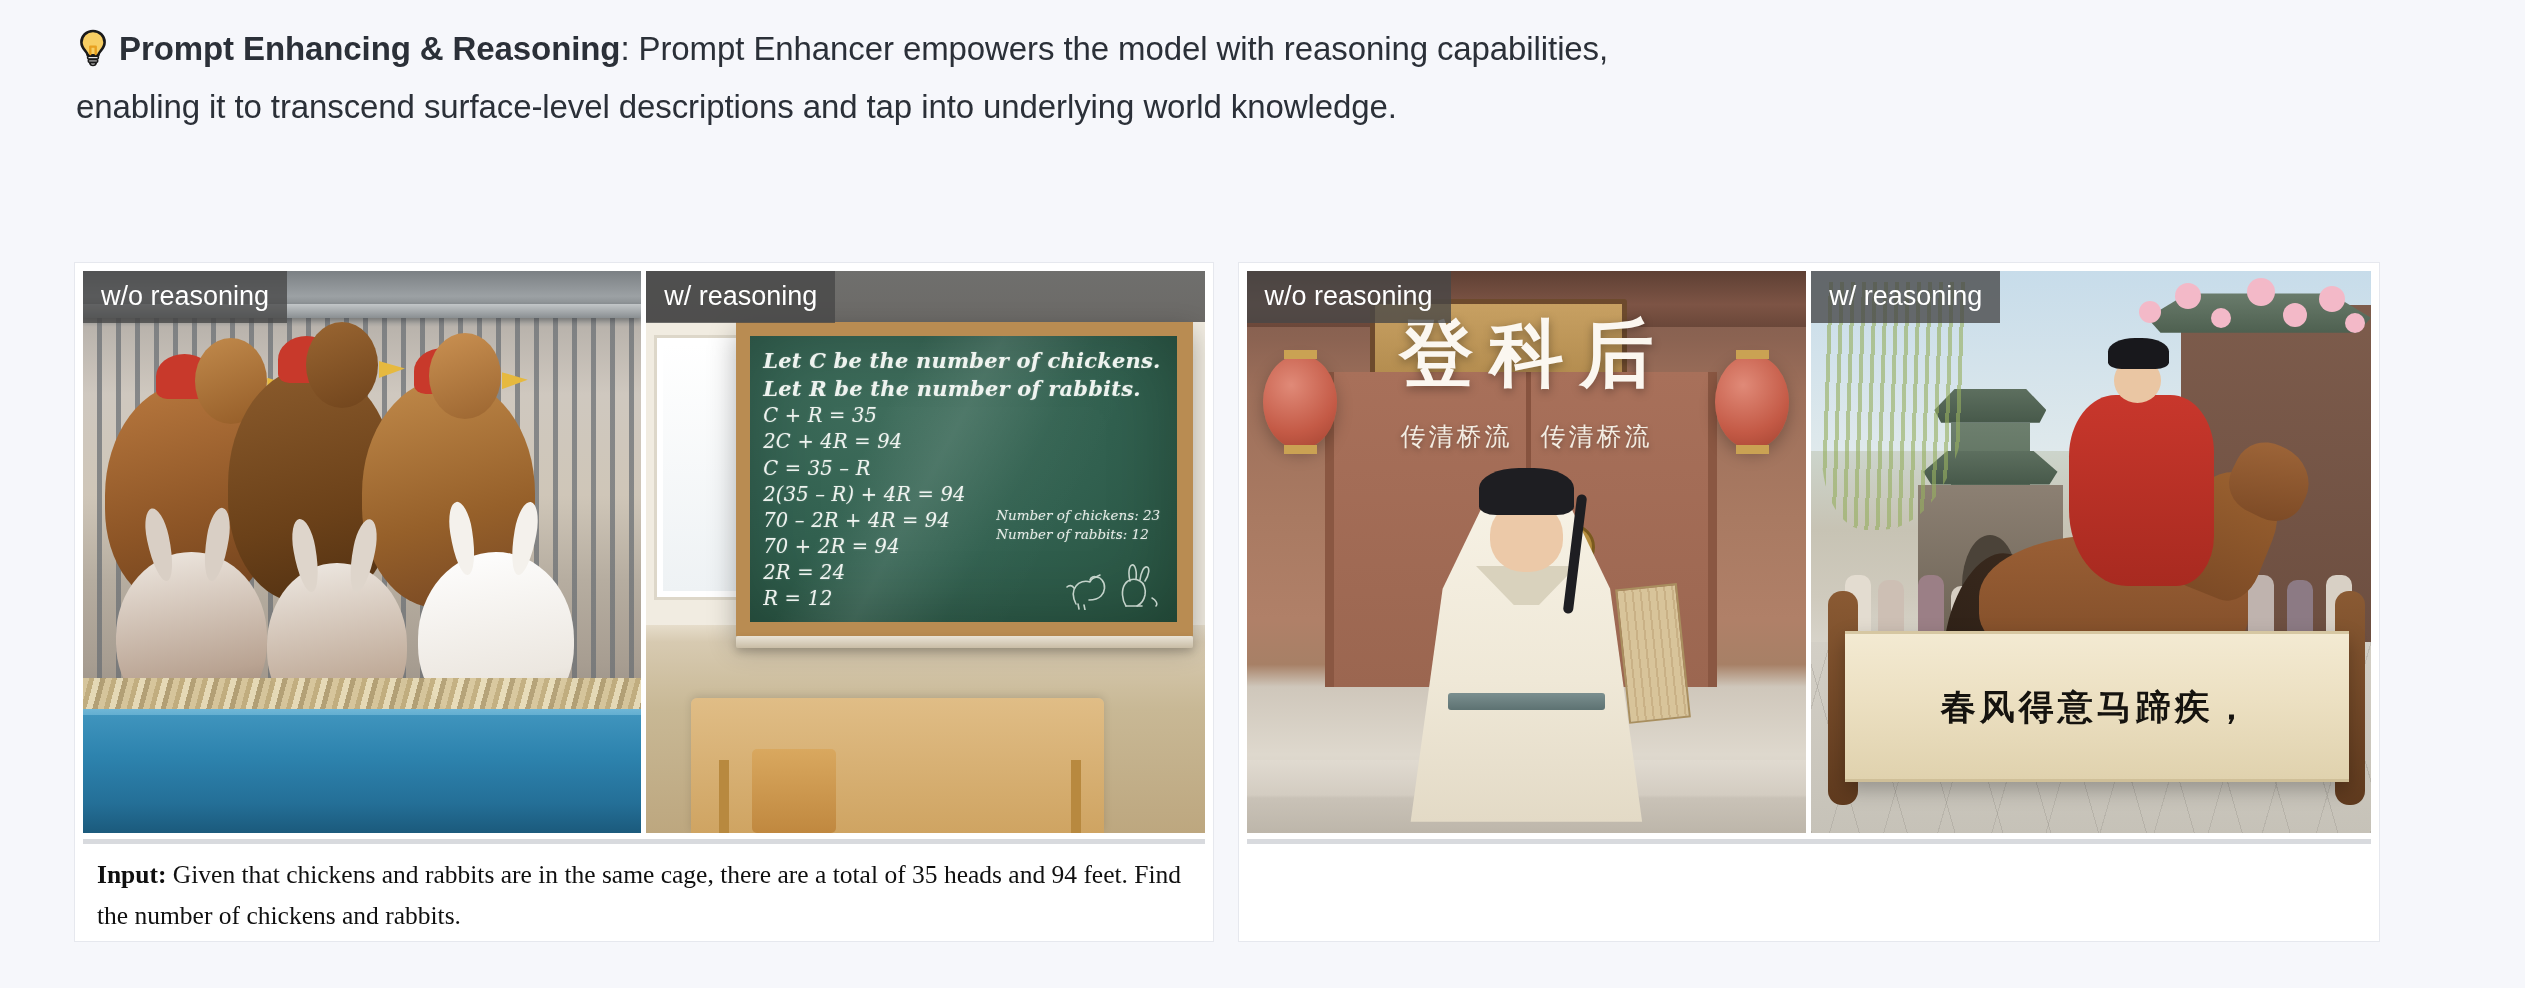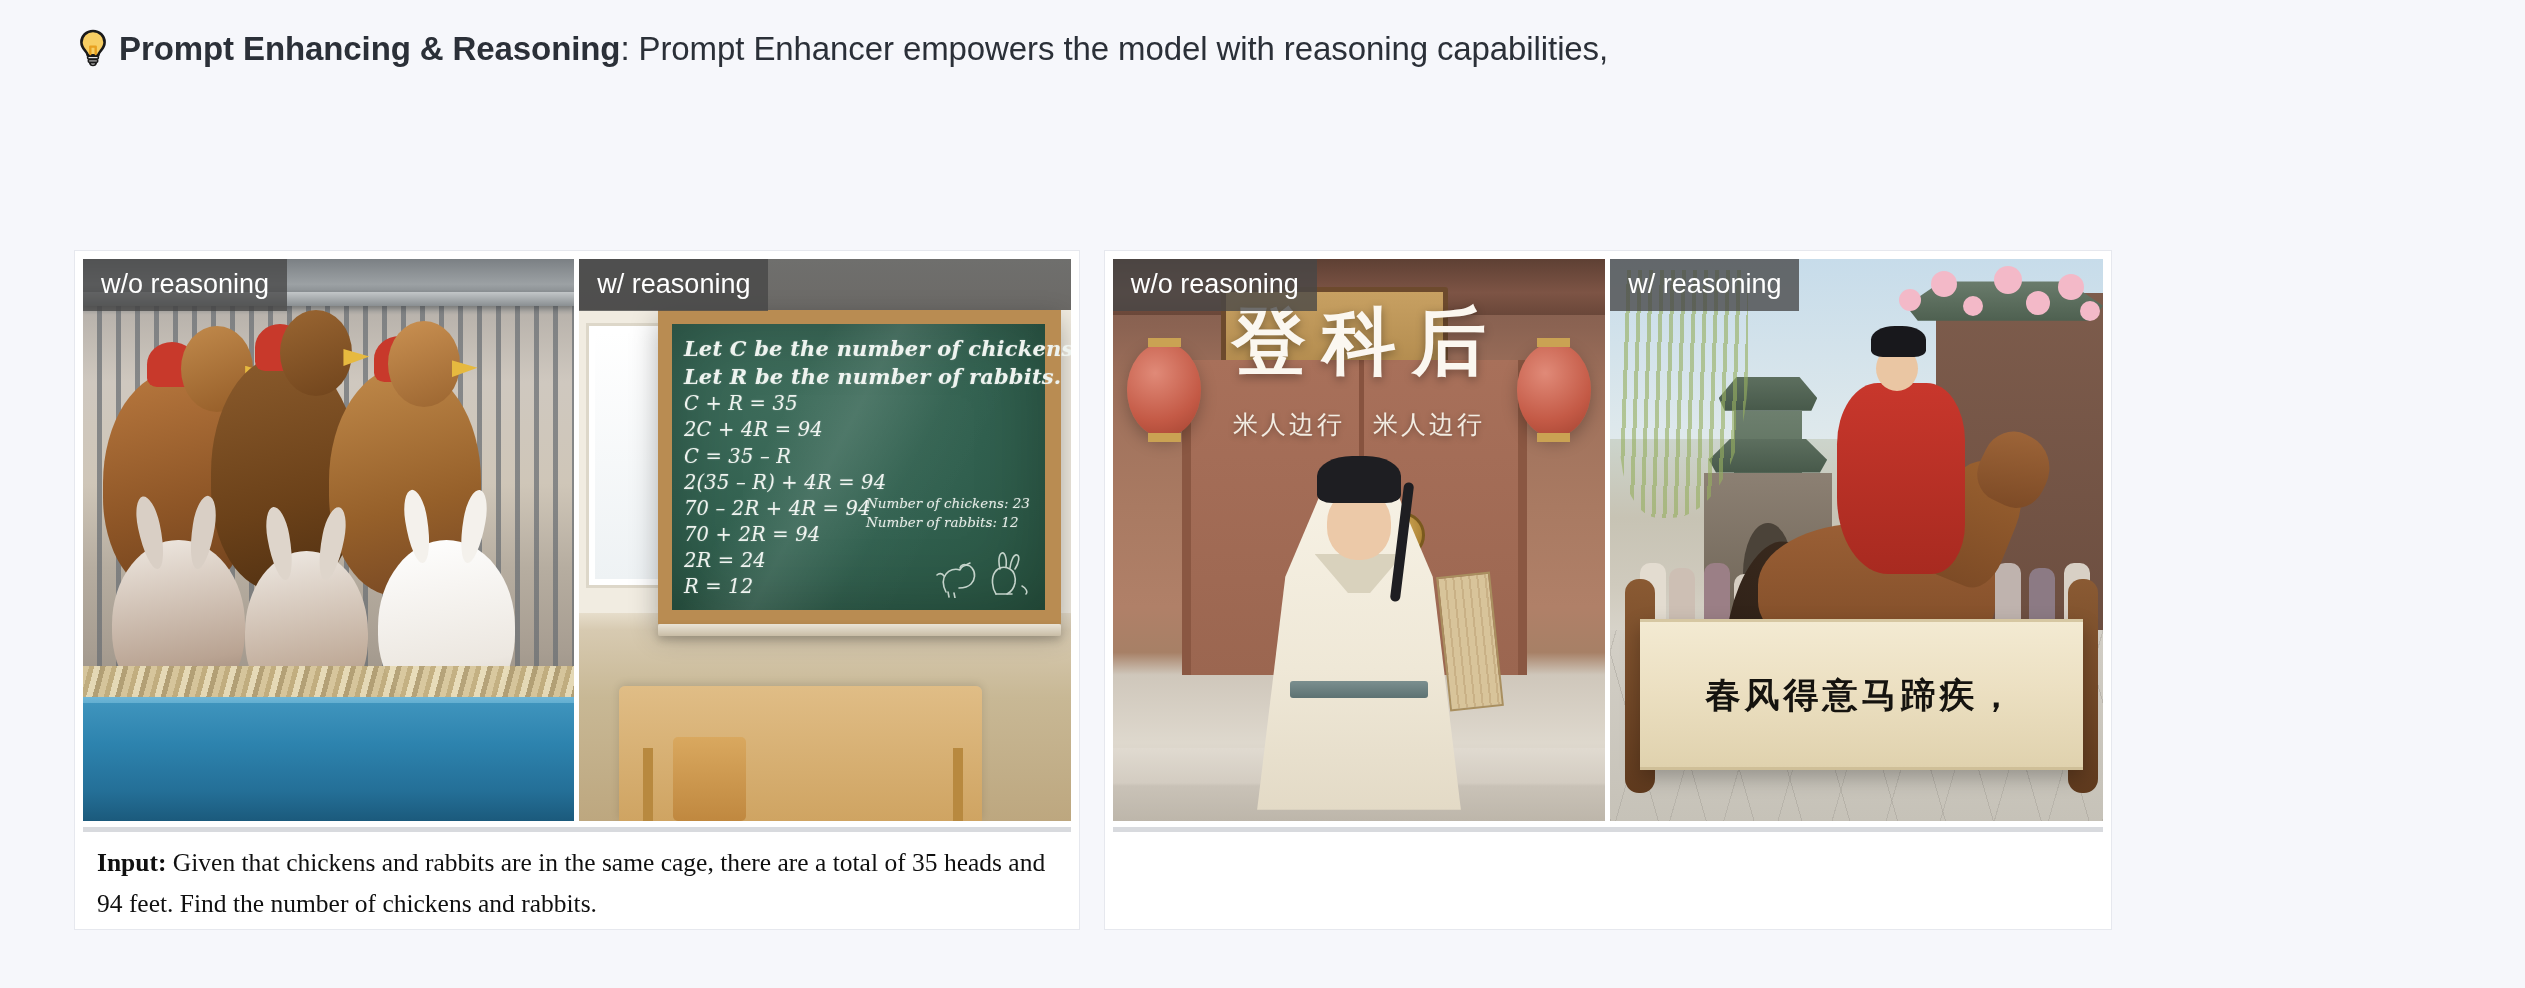--- a/index.html
+++ b/index.html
@@ -31,22 +31,22 @@
     height: 38px;
     vertical-align: -7px;
     margin-right: 9px;
   }
   .header-strong { font-weight: bold; margin-top: 36px; }
 
   
   .figure-strip {
     position: absolute;
     left: 74px;
-    top: 250px;
-    width: 2038px;
+    top: 262px;
+    width: 2306px;
     height: 680px;
     display: flex;
     gap: 24px;
   }
 
   .panel {
     background: #ffffff;
     border: 1px solid #e6e8ee;
     padding: 8px 8px 0 8px;
     display: flex;
@@ -394,20 +394,21 @@
     <span class="bulb-icon">
       <svg viewBox="0 0 34 38" width="34" height="38" aria-hidden="true">
         <path d="M17 2C10.4 2 5.4 7 5.4 13.2c0 4.2 2.2 6.7 4 8.8 1.3 1.5 2.2 2.6 2.3 4.3h10.6c.1-1.7 1-2.8 2.3-4.3 1.8-2.1 4-4.6 4-8.8C28.6 7 23.6 2 17 2z" fill="#f7ce63" stroke="#1a1a1a" stroke-width="2.6" stroke-linejoin="round"></path>
         <rect x="11.6" y="27.3" width="10.8" height="2.7" rx="1.2" fill="#e8e8e8" stroke="#1a1a1a" stroke-width="1.6"></rect>
         <rect x="12.3" y="30.6" width="9.4" height="2.6" rx="1.1" fill="#e8e8e8" stroke="#1a1a1a" stroke-width="1.6"></rect>
         <path d="M13.6 33.6h6.8c-.4 1.9-1.7 2.9-3.4 2.9s-3-1-3.4-2.9z" fill="#cfcfcf" stroke="#1a1a1a" stroke-width="1.6" stroke-linejoin="round"></path>
         <path d="M14.3 17.6v7.4M19.7 17.6v7.4M14.3 17.6h5.4" stroke="#e8a020" stroke-width="2.4" fill="none" stroke-linecap="round"></path>
       </svg>
     </span><span class="header-strong">Prompt Enhancing &amp; Reasoning</span><span>: Prompt Enhancer empowers the model with reasoning capabilities,</span>
   </div>
+  <div class="header-line">enabling it to transcend surface-level descriptions and tap into underlying world knowledge.</div>
 </div>
 
 <div class="figure-strip">
 
   <div class="panel panel-left">
     <div class="img-row">
 
       <div class="shot">
         <div class="cage">
           <div class="cage-bars"></div>
@@ -503,21 +504,21 @@
           <div class="gate-beam"></div>
           <div class="gate-plaque"></div>
           <div class="gate-door"></div>
           <div class="gate-doorsplit"></div>
           <div class="gate-knob" style="left:40%;top:45%;"></div>
           <div class="gate-knob" style="left:54%;top:45%;"></div>
           <div class="lantern" style="left:3%;top:15%;"></div>
           <div class="lantern" style="right:3%;top:15%;"></div>
 
           <div class="gate-title">登科后</div>
-          <div class="gate-sub">米人边行　米人边行</div>
+          <div class="gate-sub">传清桥流　传清桥流</div>
 
           <div class="gate-steps"></div>
           <div class="scholar-robe"></div>
           <div class="sash"></div>
           <div class="scroll-held"></div>
           <div class="scholar-collar"></div>
           <div class="scholar-head"></div>
           <div class="scholar-hat"></div>
         </div>
         <div class="shot-label">w/o reasoning</div>

